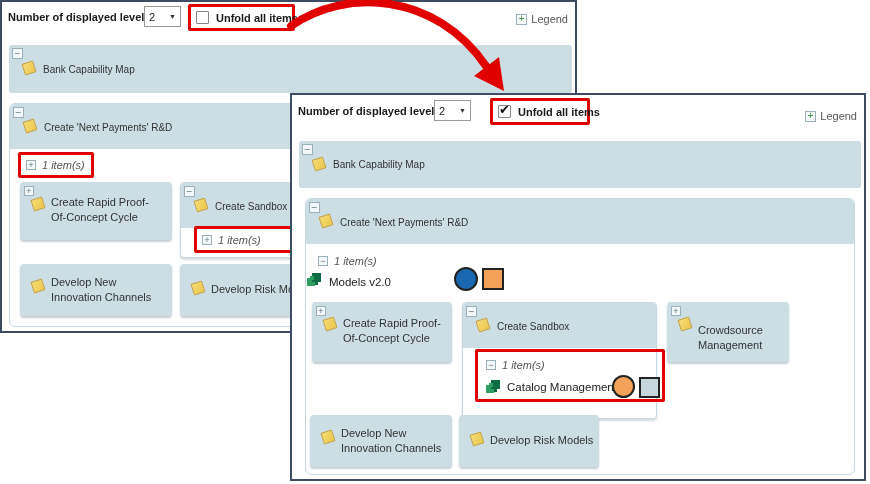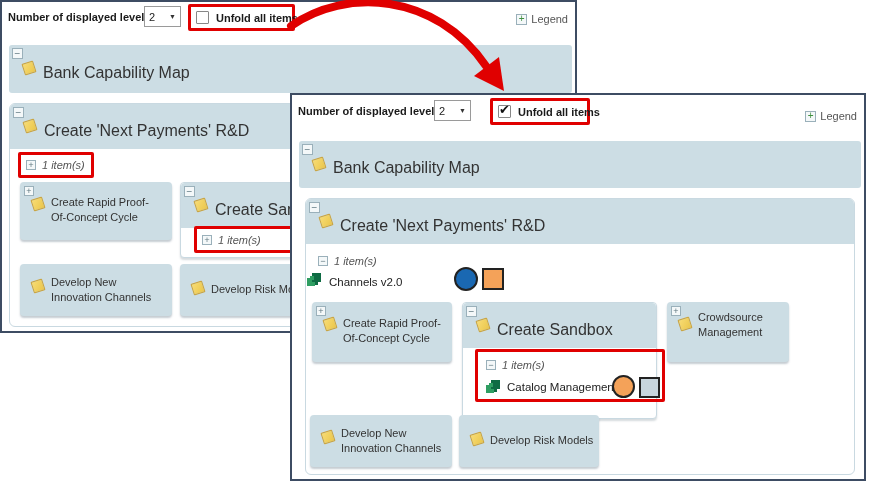--- a/index.html
+++ b/index.html
@@ -19,21 +19,21 @@
   .cb[data-checked="true"] .check{display:block;}
   .cb-label{font-size:11px;font-weight:bold;color:#1a1a1a;margin-left:7px;white-space:nowrap;}
   .legend{position:absolute;display:flex;align-items:center;gap:4px;font-size:11px;color:#555;}
   .xbox{width:11px;height:11px;border:1px solid #9ab0ba;background:#f4f8f9;color:#607880;font-size:10px;
         display:inline-flex;align-items:center;justify-content:center;line-height:10px;flex:0 0 auto;}
   .xbox.small{width:10px;height:10px;font-size:9px;}
   .legend .xbox{color:#3f8f3f;}
   .band{position:absolute;background:#ccdde4;border-radius:3px;}
   .band .xbox{position:absolute;left:3px;top:3px;}
   .band .cap-icon{position:absolute;left:14px;top:17px;}
-  .band-title{position:absolute;left:34px;top:18px;font-size:16px;color:#333;white-space:nowrap;}
+  .band-title{position:absolute;left:34px;top:18px;font-size:10px;color:#333;white-space:nowrap;}
   .cap-icon{width:12px;height:12px;background:linear-gradient(135deg,#f8dc74,#eac64b);
             border:1px solid #c9a23d;border-radius:1px;transform:rotate(-18deg);display:inline-block;}
   .group{position:absolute;border:1px solid #c9d9e1;border-radius:6px;background:#fff;}
   .items-link{position:absolute;display:flex;align-items:center;gap:6px;font-size:11px;color:#555;font-style:italic;white-space:nowrap;cursor:pointer;}
   .card{position:absolute;background:#ccdde4;border-radius:4px;box-shadow:0 2px 2px rgba(90,110,125,.35);
         font-size:11px;color:#333;}
   .card .xbox{position:absolute;left:4px;top:4px;}
   .card .cap-icon{position:absolute;left:12px;top:16px;}
   .card-text{position:absolute;left:31px;top:13px;line-height:15px;white-space:nowrap;}
   .card-text.single{top:18px;}
@@ -156,21 +156,21 @@
       <span class="xbox small">−</span>
       <span>1 item(s)</span>
     </div>
 
     <svg class="app-icon" style="left:14px;top:176px" viewBox="0 0 17 17">
       <rect x="1" y="7" width="8" height="8" fill="#2f9e62"></rect>
       <rect x="6" y="2" width="9" height="9" fill="#0e6b43"></rect>
       <rect x="4" y="5" width="4" height="4" fill="#2f9e62"></rect>
       <rect x="9" y="11" width="3" height="3" fill="#0e6b43"></rect>
     </svg>
-    <span class="item-label" style="left:37px;top:181px">Channels v2.0</span>
+    <span class="item-label" style="left:37px;top:181px">Models v2.0</span>
     <span class="marker circle m-blue" style="left:162px;top:172px;width:24px;height:24px"></span>
     <span class="marker m-orange" style="left:190px;top:173px;width:22px;height:22px"></span>
 
     <div class="card" style="left:20px;top:207px;width:140px;height:60px">
       <span class="xbox small">+</span>
       <span class="cap-icon"></span>
       <div class="card-text" style="top:14px">
         <div>Create Rapid Proof-</div>
         <div>Of-Concept Cycle</div>
       </div>
@@ -195,21 +195,21 @@
         <rect x="9" y="11" width="3" height="3" fill="#0e6b43"></rect>
       </svg>
       <span class="item-label" style="left:29px;top:29px">Catalog Management</span>
       <span class="marker circle m-orange" style="left:134px;top:23px;width:23px;height:23px"></span>
       <span class="marker m-gray" style="left:161px;top:25px;width:21px;height:21px"></span>
     </div>
 
     <div class="card" style="left:375px;top:207px;width:122px;height:60px">
       <span class="xbox small">+</span>
       <span class="cap-icon"></span>
-      <div class="card-text" style="top:8px">
+      <div class="card-text" style="top:21px">
         <div>Crowdsource</div>
         <div>Management</div>
       </div>
     </div>
 
     <div class="card" style="left:18px;top:320px;width:142px;height:52px">
       <span class="cap-icon"></span>
       <div class="card-text" style="top:11px">
         <div>Develop New</div>
         <div>Innovation Channels</div>

